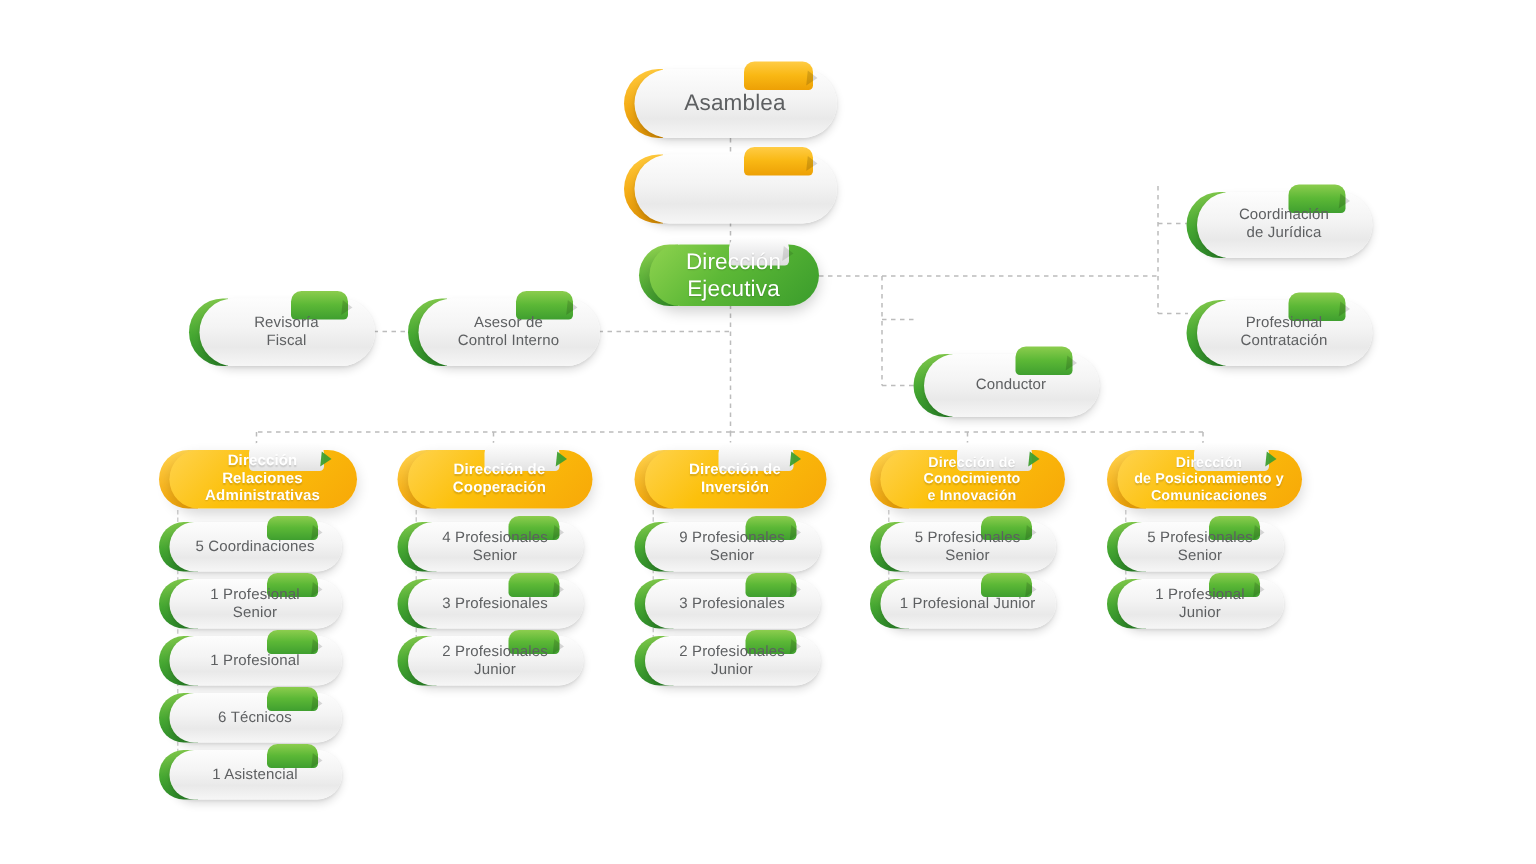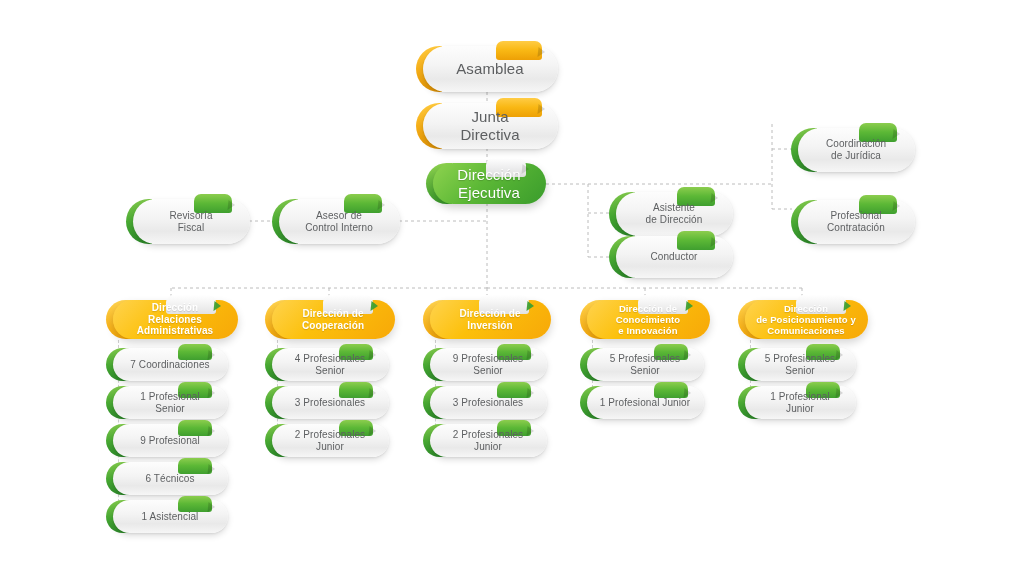--- a/index.html
+++ b/index.html
@@ -144,21 +144,20 @@
     <span class="arc"></span>
     <span class="body"></span>
     <span class="tab"></span>
     <span class="lbl">Asamblea</span>
   </div>
 
   <div class="node n-grey a-orange t-11" style="left:416px; top:103px; width:142px; height:46px;">
     <span class="arc"></span>
     <span class="body"></span>
     <span class="tab"></span>
-    <span class="lbl">Junta<br>Directiva</span>
   </div>
 
   <div class="node n-green a-green t-11" style="left:426px; top:163px; width:120px; height:41px;">
     <span class="arc"></span>
     <span class="body"></span>
     <span class="tab" style="width:40px; right:20px;"></span>
     <span class="lbl">Dirección<br>Ejecutiva</span>
   </div>
 
   <div class="node n-grey a-green t-10" style="left:126px; top:199px; width:124px; height:45px;">
@@ -168,26 +167,20 @@
     <span class="lbl">Revisoría<br>Fiscal</span>
   </div>
 
   <div class="node n-grey a-green t-10" style="left:272px; top:199px; width:128px; height:45px;">
     <span class="arc"></span>
     <span class="body"></span>
     <span class="tab" style="width:38px; right:18px;"></span>
     <span class="lbl">Asesor de<br>Control Interno</span>
   </div>
 
-  <div class="node n-grey a-green t-10" style="left:609px; top:192px; width:124px; height:44px;">
-    <span class="arc"></span>
-    <span class="body"></span>
-    <span class="tab" style="width:38px; right:18px;"></span>
-    <span class="lbl">Asistente<br>de Dirección</span>
-  </div>
 
   <div class="node n-grey a-green t-10" style="left:609px; top:236px; width:124px; height:42px;">
     <span class="arc"></span>
     <span class="body"></span>
     <span class="tab" style="width:38px; right:18px;"></span>
     <span class="lbl">Conductor</span>
   </div>
 
   <div class="node n-grey a-green t-10" style="left:791px; top:128px; width:124px; height:44px;justify-content:center;">
     <span class="arc"></span>
@@ -208,33 +201,33 @@
       <div class="node n-orange a-orange t-10 bold" style="left: 106px; top: 300px; width: 132px; height: 39px;">
         <span class="arc"></span>
         <span class="body"></span>
         <span class="tab" style="right:22px;"></span>
         <span class="lbl">Dirección Relaciones<br>Administrativas</span>
       </div>
       <div class="node n-grey a-green t-10" style="left: 106px; top: 348px; width: 122px; height: 33px;">
         <span class="arc"></span>
         <span class="body"></span>
         <span class="tab" style="width:34px;height:16px;right:16px;top:-4px;"></span>
-        <span class="lbl">7 Coordinaciones</span>
+        <span class="lbl">5 Coordinaciones</span>
       </div>
       <div class="node n-grey a-green t-10" style="left: 106px; top: 386px; width: 122px; height: 33px;">
         <span class="arc"></span>
         <span class="body"></span>
         <span class="tab" style="width:34px;height:16px;right:16px;top:-4px;"></span>
         <span class="lbl">1 Profesional Senior</span>
       </div>
       <div class="node n-grey a-green t-10" style="left: 106px; top: 424px; width: 122px; height: 33px;">
         <span class="arc"></span>
         <span class="body"></span>
         <span class="tab" style="width:34px;height:16px;right:16px;top:-4px;"></span>
-        <span class="lbl">9 Profesional</span>
+        <span class="lbl">1 Profesional</span>
       </div>
       <div class="node n-grey a-green t-10" style="left: 106px; top: 462px; width: 122px; height: 33px;">
         <span class="arc"></span>
         <span class="body"></span>
         <span class="tab" style="width:34px;height:16px;right:16px;top:-4px;"></span>
         <span class="lbl">6 Técnicos</span>
       </div>
       <div class="node n-grey a-green t-10" style="left: 106px; top: 500px; width: 122px; height: 33px;">
         <span class="arc"></span>
         <span class="body"></span>

